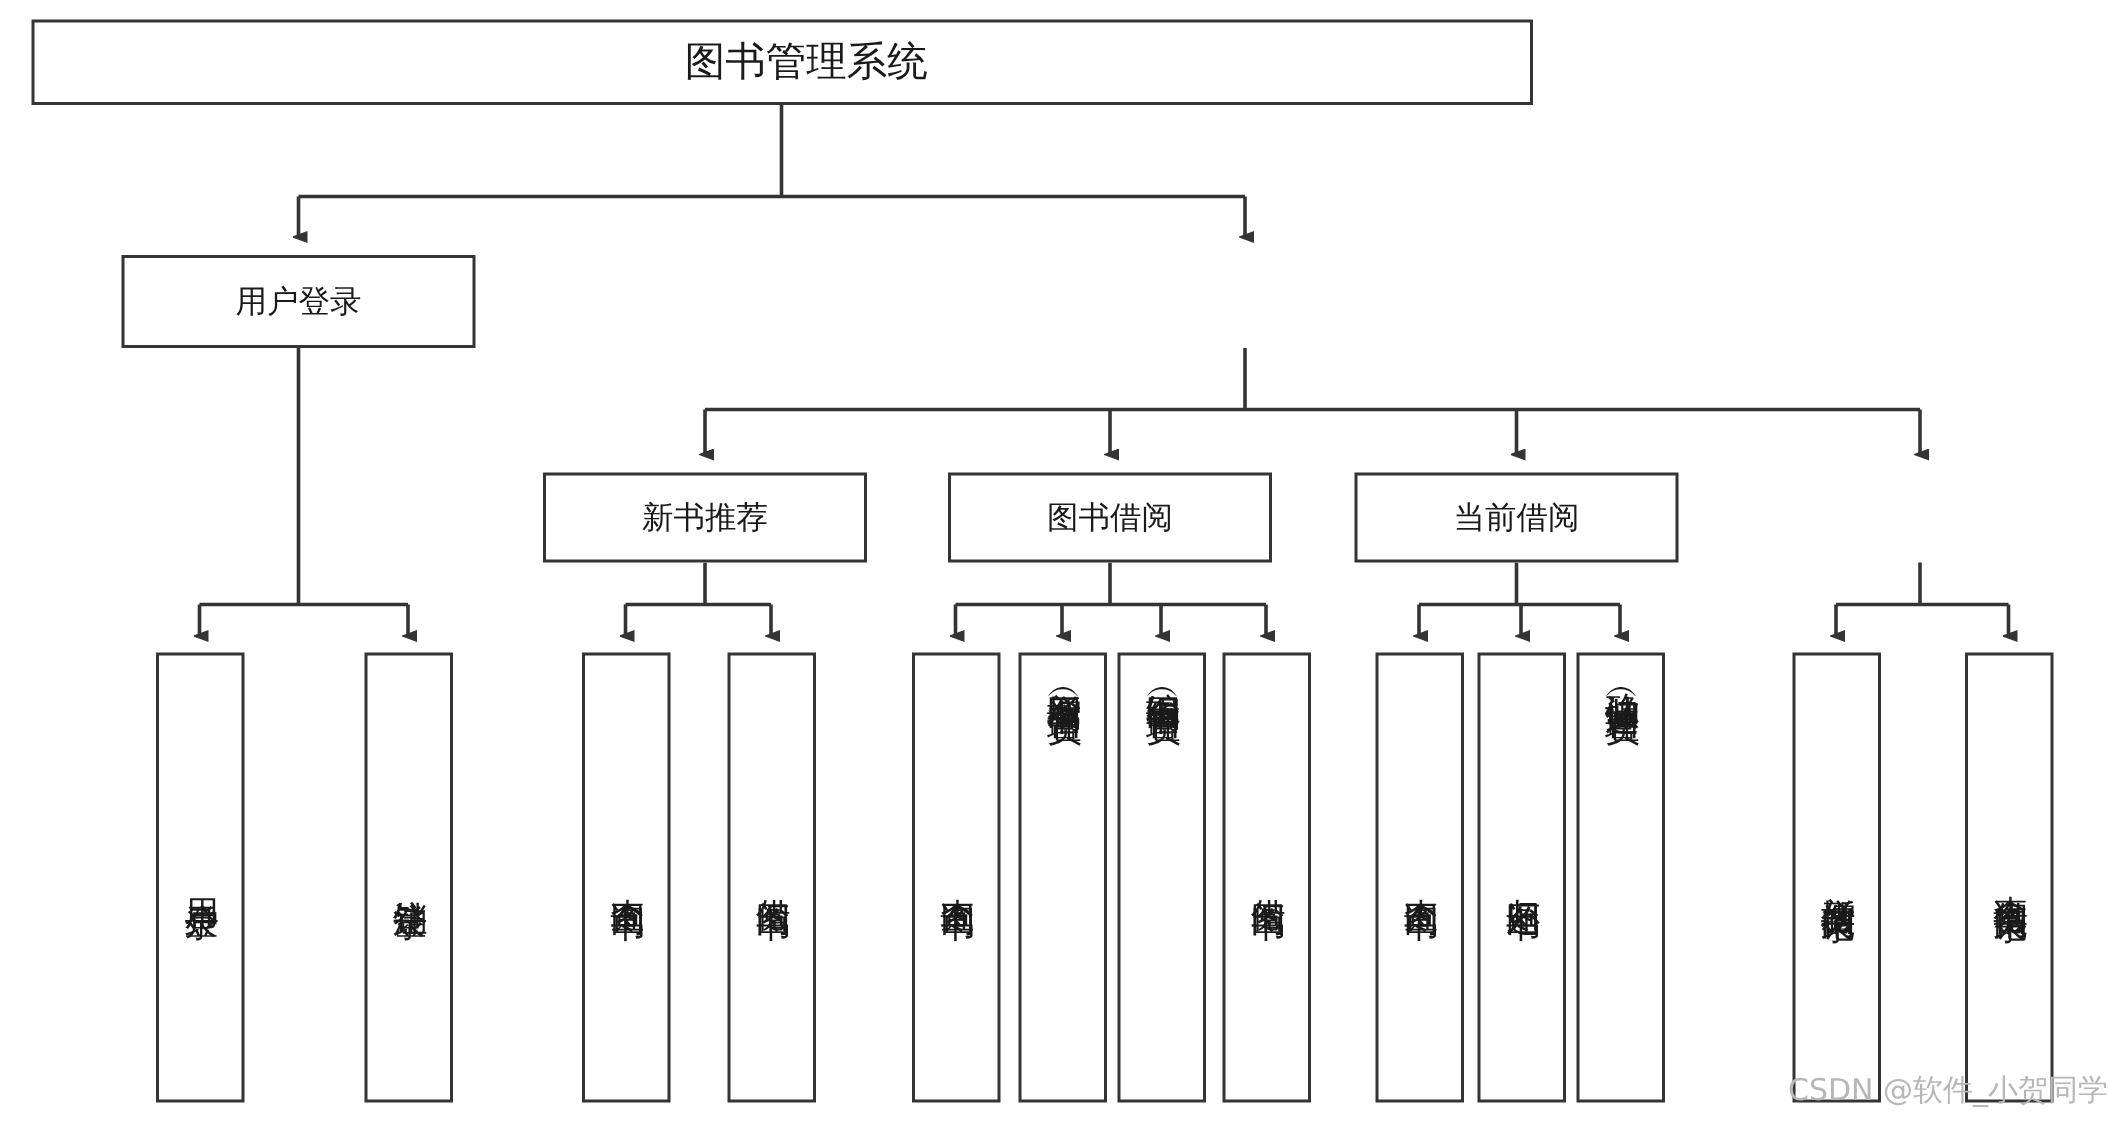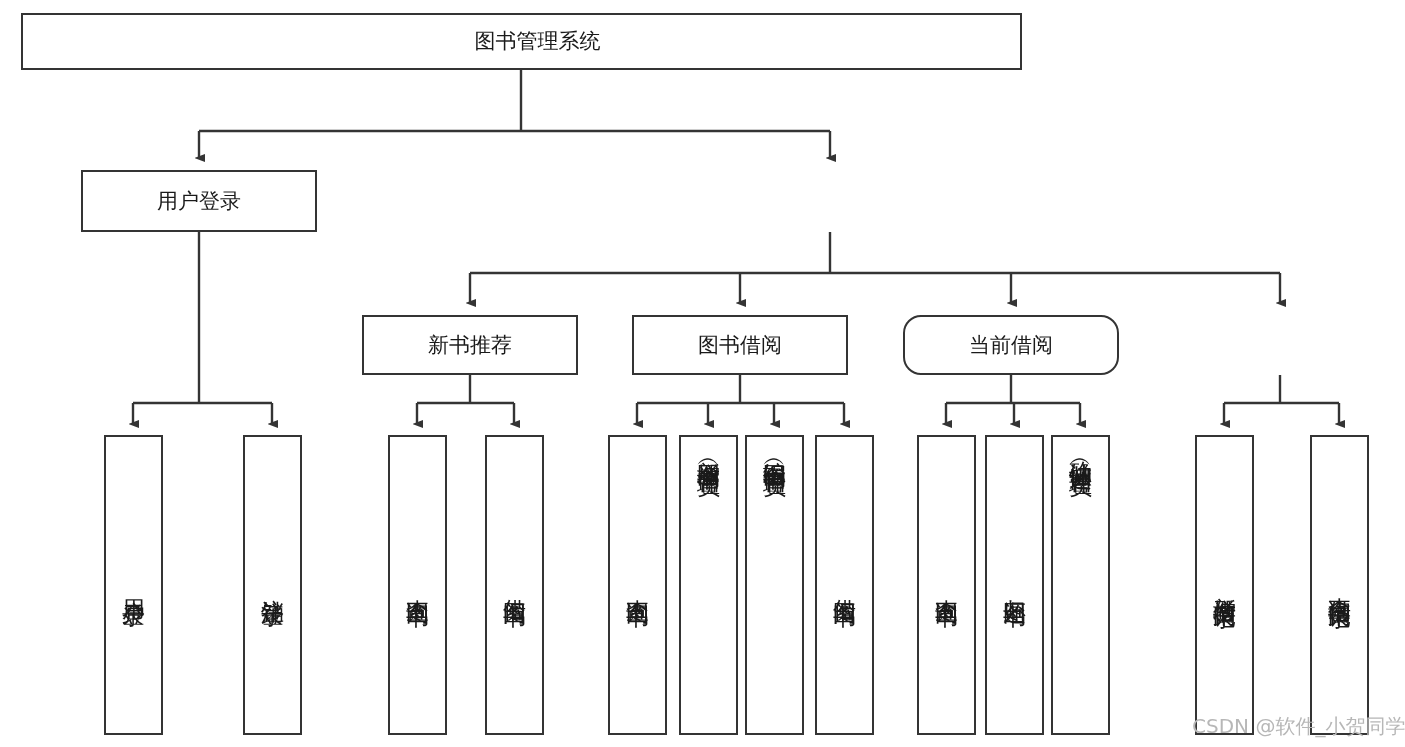--- a/index.html
+++ b/index.html
@@ -35,21 +35,21 @@
     align-items: center;
     justify-content: center;
     color: #1a1a1a;
     line-height: 1.18;
     text-align: center;
   }
   .node.h {
     font-size: 21px;
   }
   .node.root {
-    font-size: 21px;
+    font-size: 27px;
     padding-left: 32px;
   }
   .node.v {
     writing-mode: vertical-rl;
     text-orientation: upright;
     font-size: 23px;
     letter-spacing: 2px;
     padding-top: 4px;
     padding-bottom: 4px;
     justify-content: center;
@@ -123,21 +123,21 @@
       <path d="M1339,403 L1339,424" marker-end="url(#arrow)"></path>
     </g>
   </svg>
 
   <div class="node root" style="left:21px; top:13px; width:1001px; height:57px;">图书管理系统</div>
 
   <div class="node h" style="left:81px; top:170px; width:236px; height:62px;">用户登录</div>
 
   <div class="node h" style="left:362px; top:315px; width:216px; height:60px;">新书推荐</div>
   <div class="node h" style="left:632px; top:315px; width:216px; height:60px;">图书借阅</div>
-  <div class="node h" style="left:903px; top:315px; width:216px; height:60px;border-radius:18px;">当前借阅</div>
+  <div class="node h" style="left:903px; top:315px; width:216px; height:60px;">当前借阅</div>
 
   <div class="node v" style="left:104px; top:435px; width:59px; height:300px;">用户登录</div>
   <div class="node v" style="left:243px; top:435px; width:59px; height:300px;">注销登录</div>
 
   <div class="node v" style="left:388px; top:435px; width:59px; height:300px;">查询图书</div>
   <div class="node v" style="left:485px; top:435px; width:59px; height:300px;">借阅图书</div>
 
   <div class="node v" style="left:608px; top:435px; width:59px; height:300px;">查询图书</div>
   <div class="node v topalign" style="left:679px; top:435px; width:59px; height:300px;">新增图书（管理员）</div>
   <div class="node v topalign" style="left:745px; top:435px; width:59px; height:300px;">编辑图书（管理员）</div>

